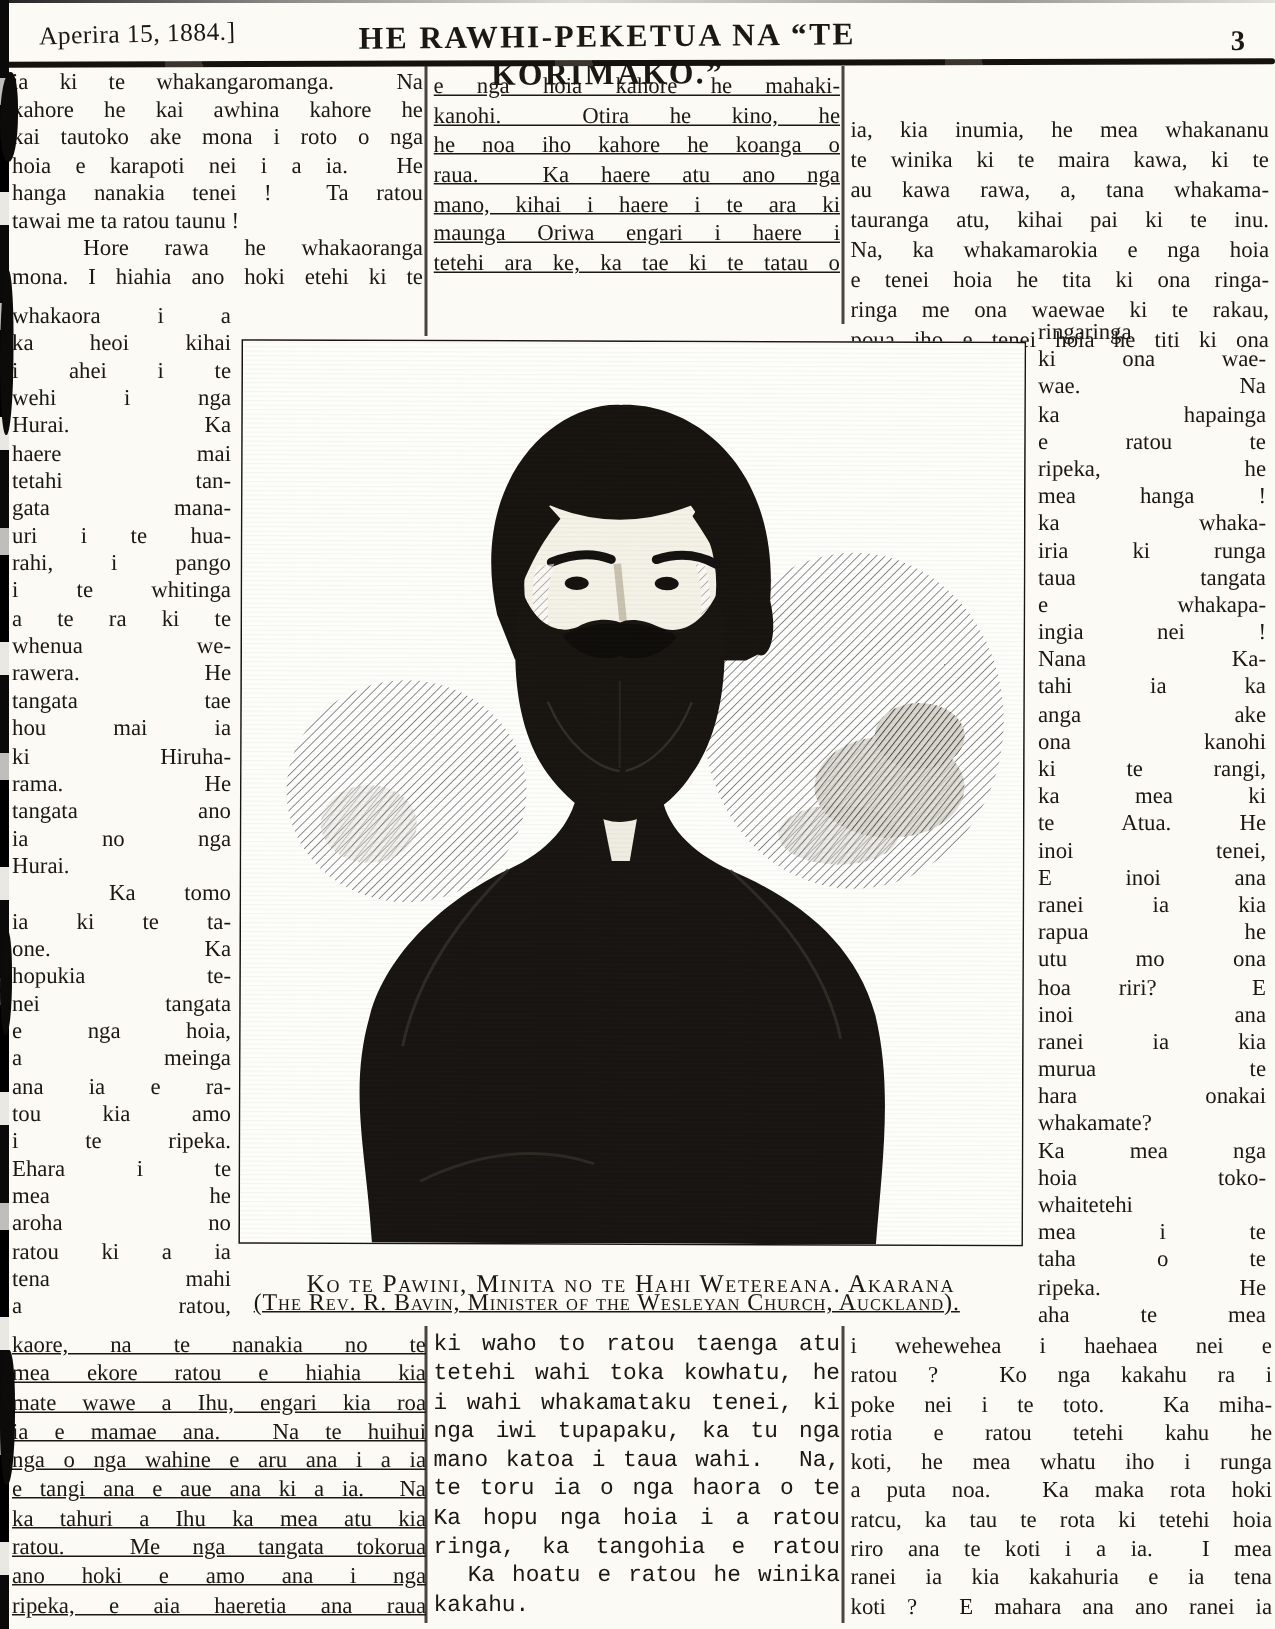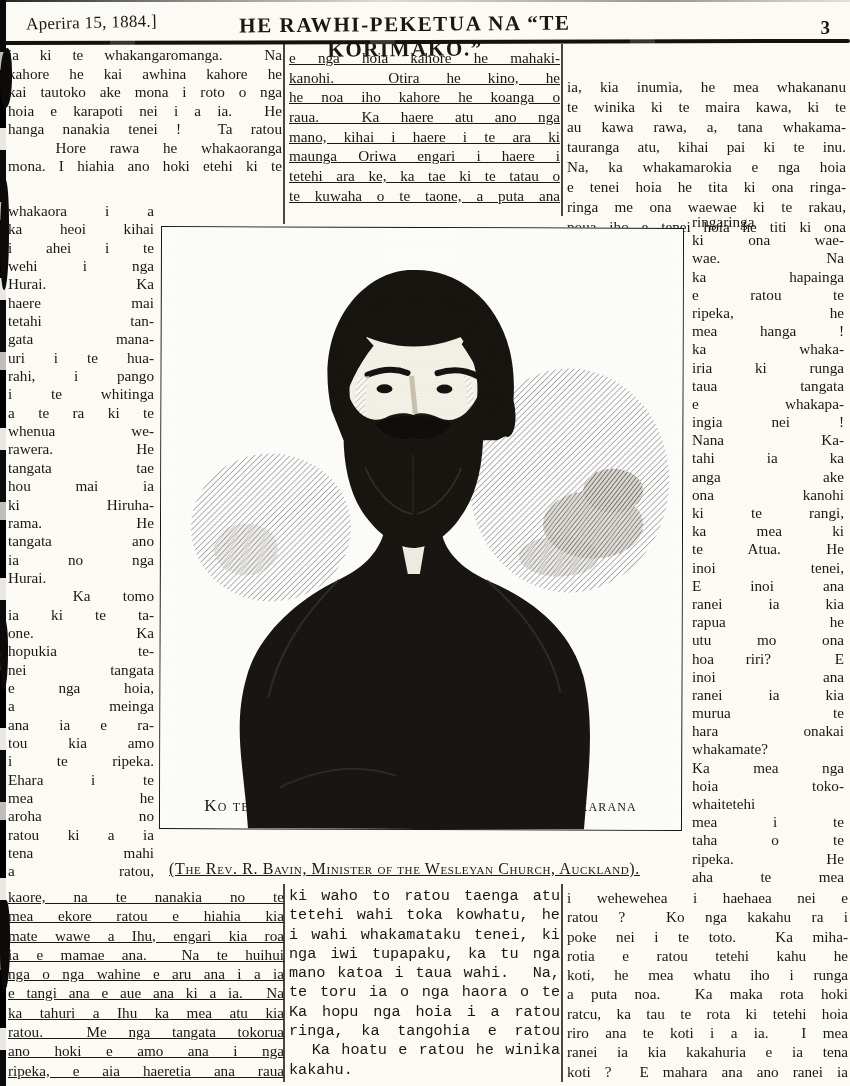--- a/index.html
+++ b/index.html
@@ -22,21 +22,21 @@
   .tblock{position:absolute;font-size:15.2px;}
   .tblock .pline{
     height:var(--lh);line-height:var(--lh);overflow:hidden;
     text-align:justify;text-align-last:justify;white-space:pre-wrap;
   }
   .tblock .pline.endln{text-align-last:left;}
   
   .portrait{position:absolute;left:160px;top:227px;width:521px;height:601px;
     border:1.5px solid #171411;background:#fdfdfa;transform:rotate(.2deg);}
   .portrait svg{display:block;width:100%;height:100%;}
-  .cap1{position:absolute;left:150px;top:796px;width:541px;text-align:center;
+  .cap1{position:absolute;left:150px;top:846px;width:541px;text-align:center;
     font-variant:small-caps;font-size:17px;letter-spacing:1.1px;}
   .cap2{position:absolute;left:134px;top:860px;width:541px;text-align:center;
     font-variant:small-caps;font-size:16px;letter-spacing:.6px;text-decoration:underline;}
   
   .edge-left{position:absolute;left:0;top:0;width:6px;height:1086px;background:
     repeating-linear-gradient(180deg,#0a0a0a 0 52px,rgba(10,10,10,.25) 52px 70px,#000 70px 128px,rgba(10,10,10,.08) 128px 150px);}
   .blob{position:absolute;background:#0c0b09;border-radius:60% 40% 55% 45%;}
   .edge-top{position:absolute;left:0;top:0;width:850px;height:2px;background:
     linear-gradient(90deg,#222 0%,rgba(0,0,0,.45) 22%,rgba(0,0,0,.12) 45%,rgba(0,0,0,.4) 78%,rgba(0,0,0,.1) 100%);}
 </style>
@@ -54,20 +54,21 @@
   <div class="vrule" style="left:561px;top:44px;height:172px;"></div>
   <div class="vrule" style="left:283px;top:884px;height:198px;"></div>
   <div class="vrule" style="left:561px;top:884px;height:198px;"></div>
 
   <div class="tblock" style="--lh:18.5px;left:8px;top:46px;width:274px;">
       <div class="pline">ia ki te whakangaromanga.  Na</div>
       <div class="pline">kahore he kai awhina kahore he</div>
       <div class="pline">kai tautoko ake mona i roto o nga</div>
       <div class="pline">hoia e karapoti nei i a ia.  He</div>
       <div class="pline">hanga nanakia tenei !  Ta ratou</div>
+      <div class="pline endln">tawai me ta ratou taunu !</div>
       <div class="pline">  Hore rawa he whakaoranga</div>
       <div class="pline">mona. I hiahia ano hoki etehi ki te</div>
     </div>
   <div class="tblock" style="--lh:18.35px;left:8px;top:202px;width:146px;">
       <div class="pline">whakaora i a</div>
       <div class="pline">ka heoi kihai</div>
       <div class="pline">i ahei i te</div>
       <div class="pline">wehi i nga</div>
       <div class="pline">Hurai.  Ka</div>
       <div class="pline">haere mai</div>
@@ -117,21 +118,20 @@
     </div>
 
   <div class="tblock" style="--lh:19.7px;left:289px;top:48px;width:271px;text-decoration:underline;">
       <div class="pline">e nga hoia kahore he mahaki-</div>
       <div class="pline">kanohi.  Otira he kino, he</div>
       <div class="pline">he noa iho kahore he koanga o</div>
       <div class="pline">raua.  Ka haere atu ano nga</div>
       <div class="pline">mano, kihai i haere i te ara ki</div>
       <div class="pline">maunga Oriwa engari i haere i</div>
       <div class="pline">tetehi ara ke, ka tae ki te tatau o</div>
-      <div class="pline">te kuwaha o te taone, a puta ana</div>
     </div>
   <div class="tblock" style="--lh:19.3px;left:289px;top:887px;width:271px;font-family:Liberation Mono, monospace;">
       <div class="pline">ki waho to ratou taenga atu ki</div>
       <div class="pline">tetehi wahi toka kowhatu, he</div>
       <div class="pline">i wahi whakamataku tenei, ki</div>
       <div class="pline">nga iwi tupapaku, ka tu nga</div>
       <div class="pline">mano katoa i taua wahi.  Na, ko</div>
       <div class="pline">te toru ia o nga haora o te ata.</div>
       <div class="pline">Ka hopu nga hoia i a ratou paru-</div>
       <div class="pline">ringa, ka tangohia e ratou ona</div>

